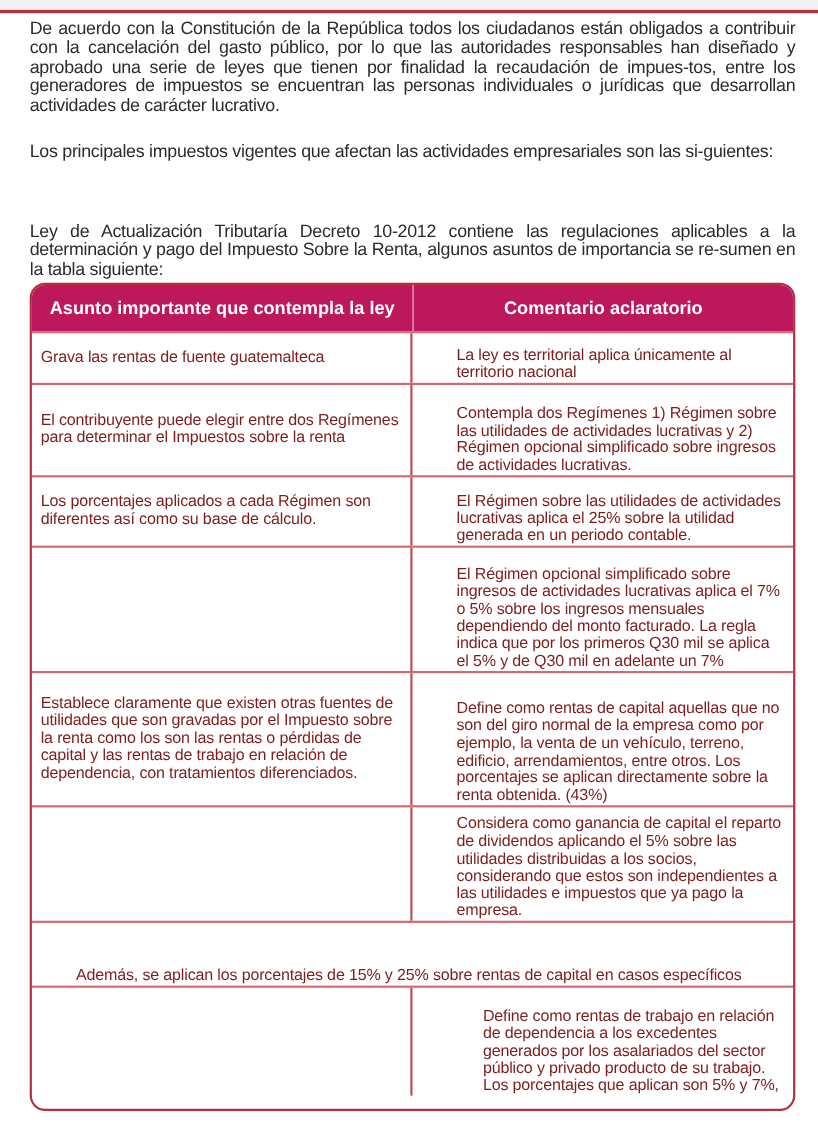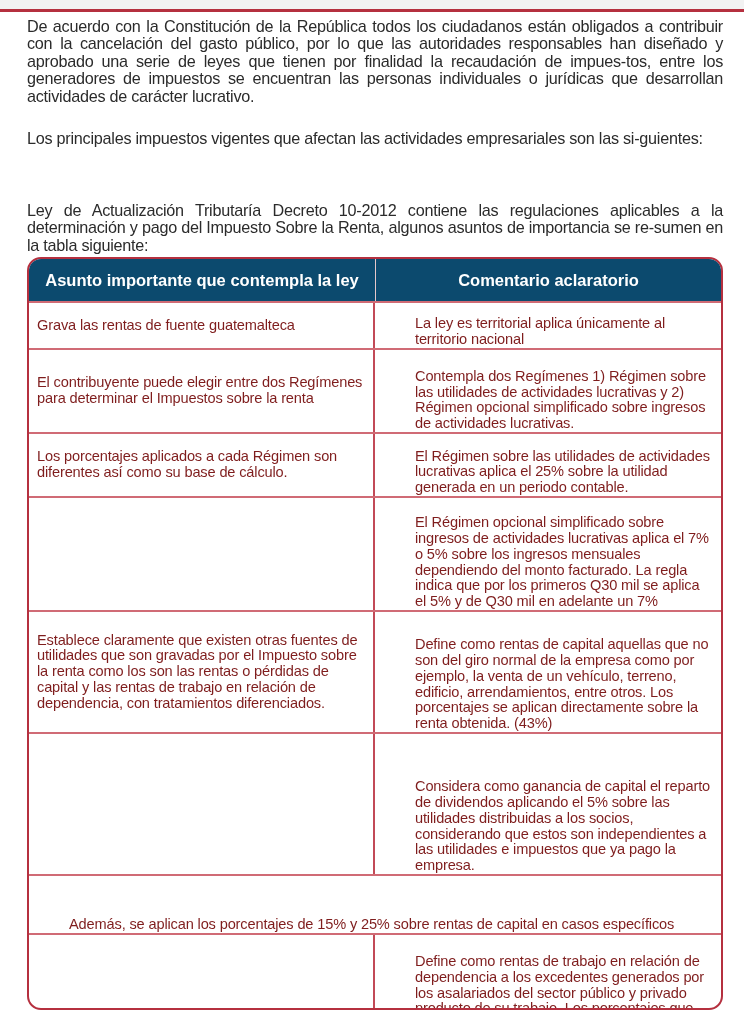--- a/index.html
+++ b/index.html
@@ -7,21 +7,21 @@
          font-family:"Liberation Sans", "DejaVu Sans", sans-serif; color:#2b2b2b; }
   .topbar { position:absolute; left:0; top:0; width:744px; height:9px; background:#f2f2f2; }
   .topline { position:absolute; left:0; top:9px; width:744px; height:3px; background:#b5303f; }
   .para { position:absolute; left:27px; width:696px; font-size:16.2px; line-height:17.4px;
           text-align:justify; margin:0; letter-spacing:-0.25px; }
   #p1 { top:18px; }
   #p2 { top:130px; }
   #p3 { top:202px; }
   .tbl { position:absolute; left:27px; top:257px; width:696px; height:753px;
          border:2px solid #b5303f; border-radius:14px; box-sizing:border-box; overflow:hidden; }
-  .hdr { display:flex; height:42px; background:#0c4a6e; color:#ffffff; font-weight:bold;
+  .hdr { display:flex; height:42px; background:#be185d; color:#ffffff; font-weight:bold;
          font-size:16.5px; }
   .hdr div { display:flex; align-items:center; justify-content:center; }
   .hdr .c1 { width:346px; border-right:1px solid #e6c7ca; }
   .hdr .c2 { flex:1; }
   .row { display:flex; border-top:2px solid #d06b75; box-sizing:border-box; }
   .row .c1 { width:346px; border-right:2px solid #c24a57; box-sizing:border-box;
              padding:0 8px 0 8px; display:flex; align-items:center; }
   .row .c2 { flex:1; padding:0 8px 0 8px; display:flex; align-items:flex-end;margin-left:32px; }
   .cell { font-size:14.6px; line-height:15.8px; letter-spacing:-0.15px; color:#7f1d1d; }
 </style>
@@ -79,39 +79,39 @@
 
   <div class="row" style="height:122px;">
     <div class="c1">
         <span class="cell">Establece claramente que existen otras fuentes de utilidades que son gravadas por el Impuesto sobre la renta como los son las rentas o pérdidas de capital y las rentas de trabajo en relación de dependencia, con tratamientos diferenciados.</span>
       </div>
     <div class="c2">
         <span class="cell">Define como rentas de capital aquellas que no son del giro normal de la empresa como por ejemplo, la venta de un vehículo, terreno, edificio, arrendamientos, entre otros.  Los porcentajes se aplican directamente sobre la renta obtenida. (43%)</span>
       </div>
   </div>
 
-  <div class="row" style="height:142px;">
+  <div class="row" style="height:105px;">
     <div class="c1">
         <span class="cell"></span>
       </div>
     <div class="c2">
         <span class="cell">Considera como ganancia de capital el reparto de dividendos aplicando el 5% sobre las utilidades distribuidas a los socios, considerando que estos son independientes a las utilidades e impuestos que ya pago la empresa.</span>
       </div>
   </div>
 
   <div class="row" style="height:59px;flex-direction:column;">
     <div class="c1">
         <span class="cell"></span>
       </div>
     <div class="c2">
         <span class="cell">Además, se aplican los porcentajes de 15% y 25% sobre rentas de capital en casos específicos</span>
       </div>
   </div>
 
-  <div class="row" style="height:100px;">
+  <div class="row" style="height:100px;gap:24px;">
     <div class="c1">
         <span class="cell"></span>
       </div>
     <div class="c2">
         <span class="cell">Define como rentas de trabajo en relación de dependencia a los excedentes generados por los asalariados del sector público y privado producto de su trabajo.  Los porcentajes que aplican son 5% y 7%,</span>
       </div>
   </div>
 </div>
 
 </body></html>

